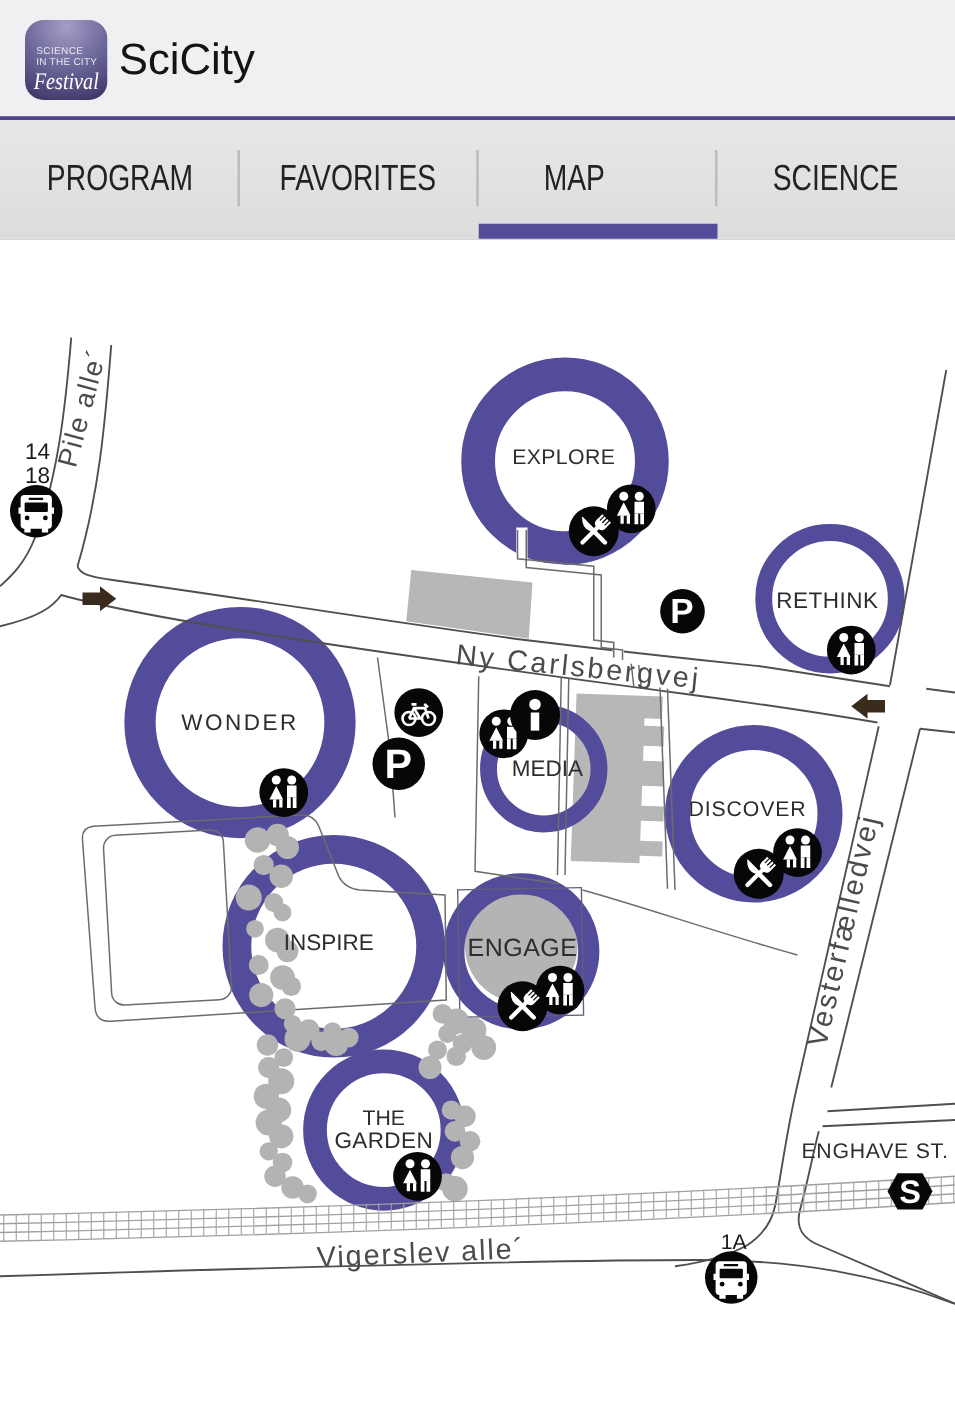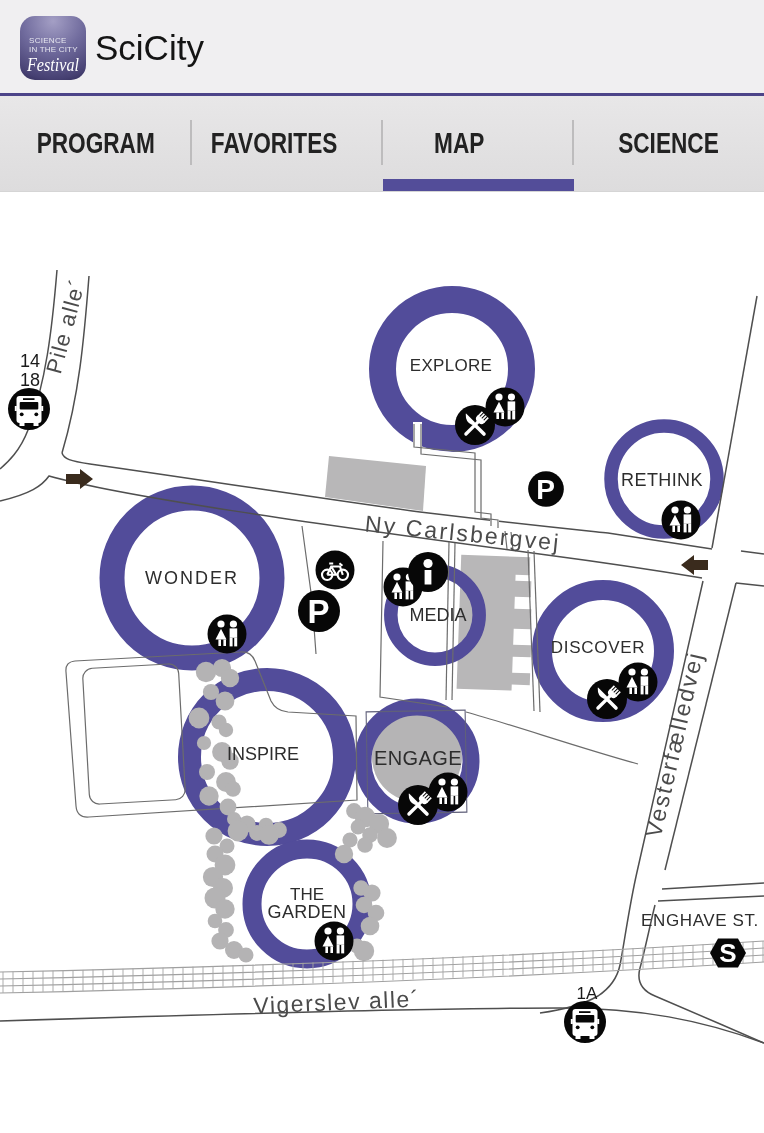--- a/index.html
+++ b/index.html
@@ -6,21 +6,21 @@
   #mapsvg,#header,#tabbar{transform:translateZ(0);}
   body{width:764px;height:1133px;position:relative;overflow:hidden;
        font-family:"Liberation Sans",sans-serif;}
   #header{position:absolute;left:0;top:0;width:764px;height:93px;
           background:#f0eff1;border-bottom:3px solid #4c4489;}
   #appicon{position:absolute;left:20px;top:16px;width:66px;height:64px;}
   #title{position:absolute;left:95px;top:28px;font-size:35px;color:#141414;letter-spacing:0;}
   #tabbar{position:absolute;left:0;top:96px;width:764px;height:95px;
           background:linear-gradient(#e8e7e8,#dddcdd);border-bottom:1px solid #d5d5d5;}
   .tab{position:absolute;top:0;width:191px;height:95px;display:flex;
-       align-items:center;justify-content:center;font-size:29px;font-weight:bold;
+       align-items:center;justify-content:center;font-size:29px;font-weight:normal;
        color:#222;}
   .tab span{display:inline-block;transform:scale(0.78,1);}
   .tabdiv{position:absolute;top:24px;width:2px;height:45px;background:#bdbcbd;}
   #indicator{position:absolute;left:383px;top:83px;width:191px;height:12px;background:#534d99;}
   #mapsvg{position:absolute;left:0;top:0;}
 </style>
 </head>
 <body>
 
 <svg id="mapsvg" width="764" height="1133" viewBox="0 0 764 1133">
@@ -307,21 +307,21 @@
 
   <div id="title">SciCity</div>
 </div>
 
 <div id="tabbar">
 
   <div class="tab" style="left:0">
       <span>PROGRAM</span>
     </div>
 
-  <div class="tab" style="left:179px">
+  <div class="tab" style="left:191px">
       <span>FAVORITES</span>
     </div>
 
   <div class="tab" style="left:364px">
       <span>MAP</span>
     </div>
 
   <div class="tab" style="left:573px">
       <span>SCIENCE</span>
     </div>

